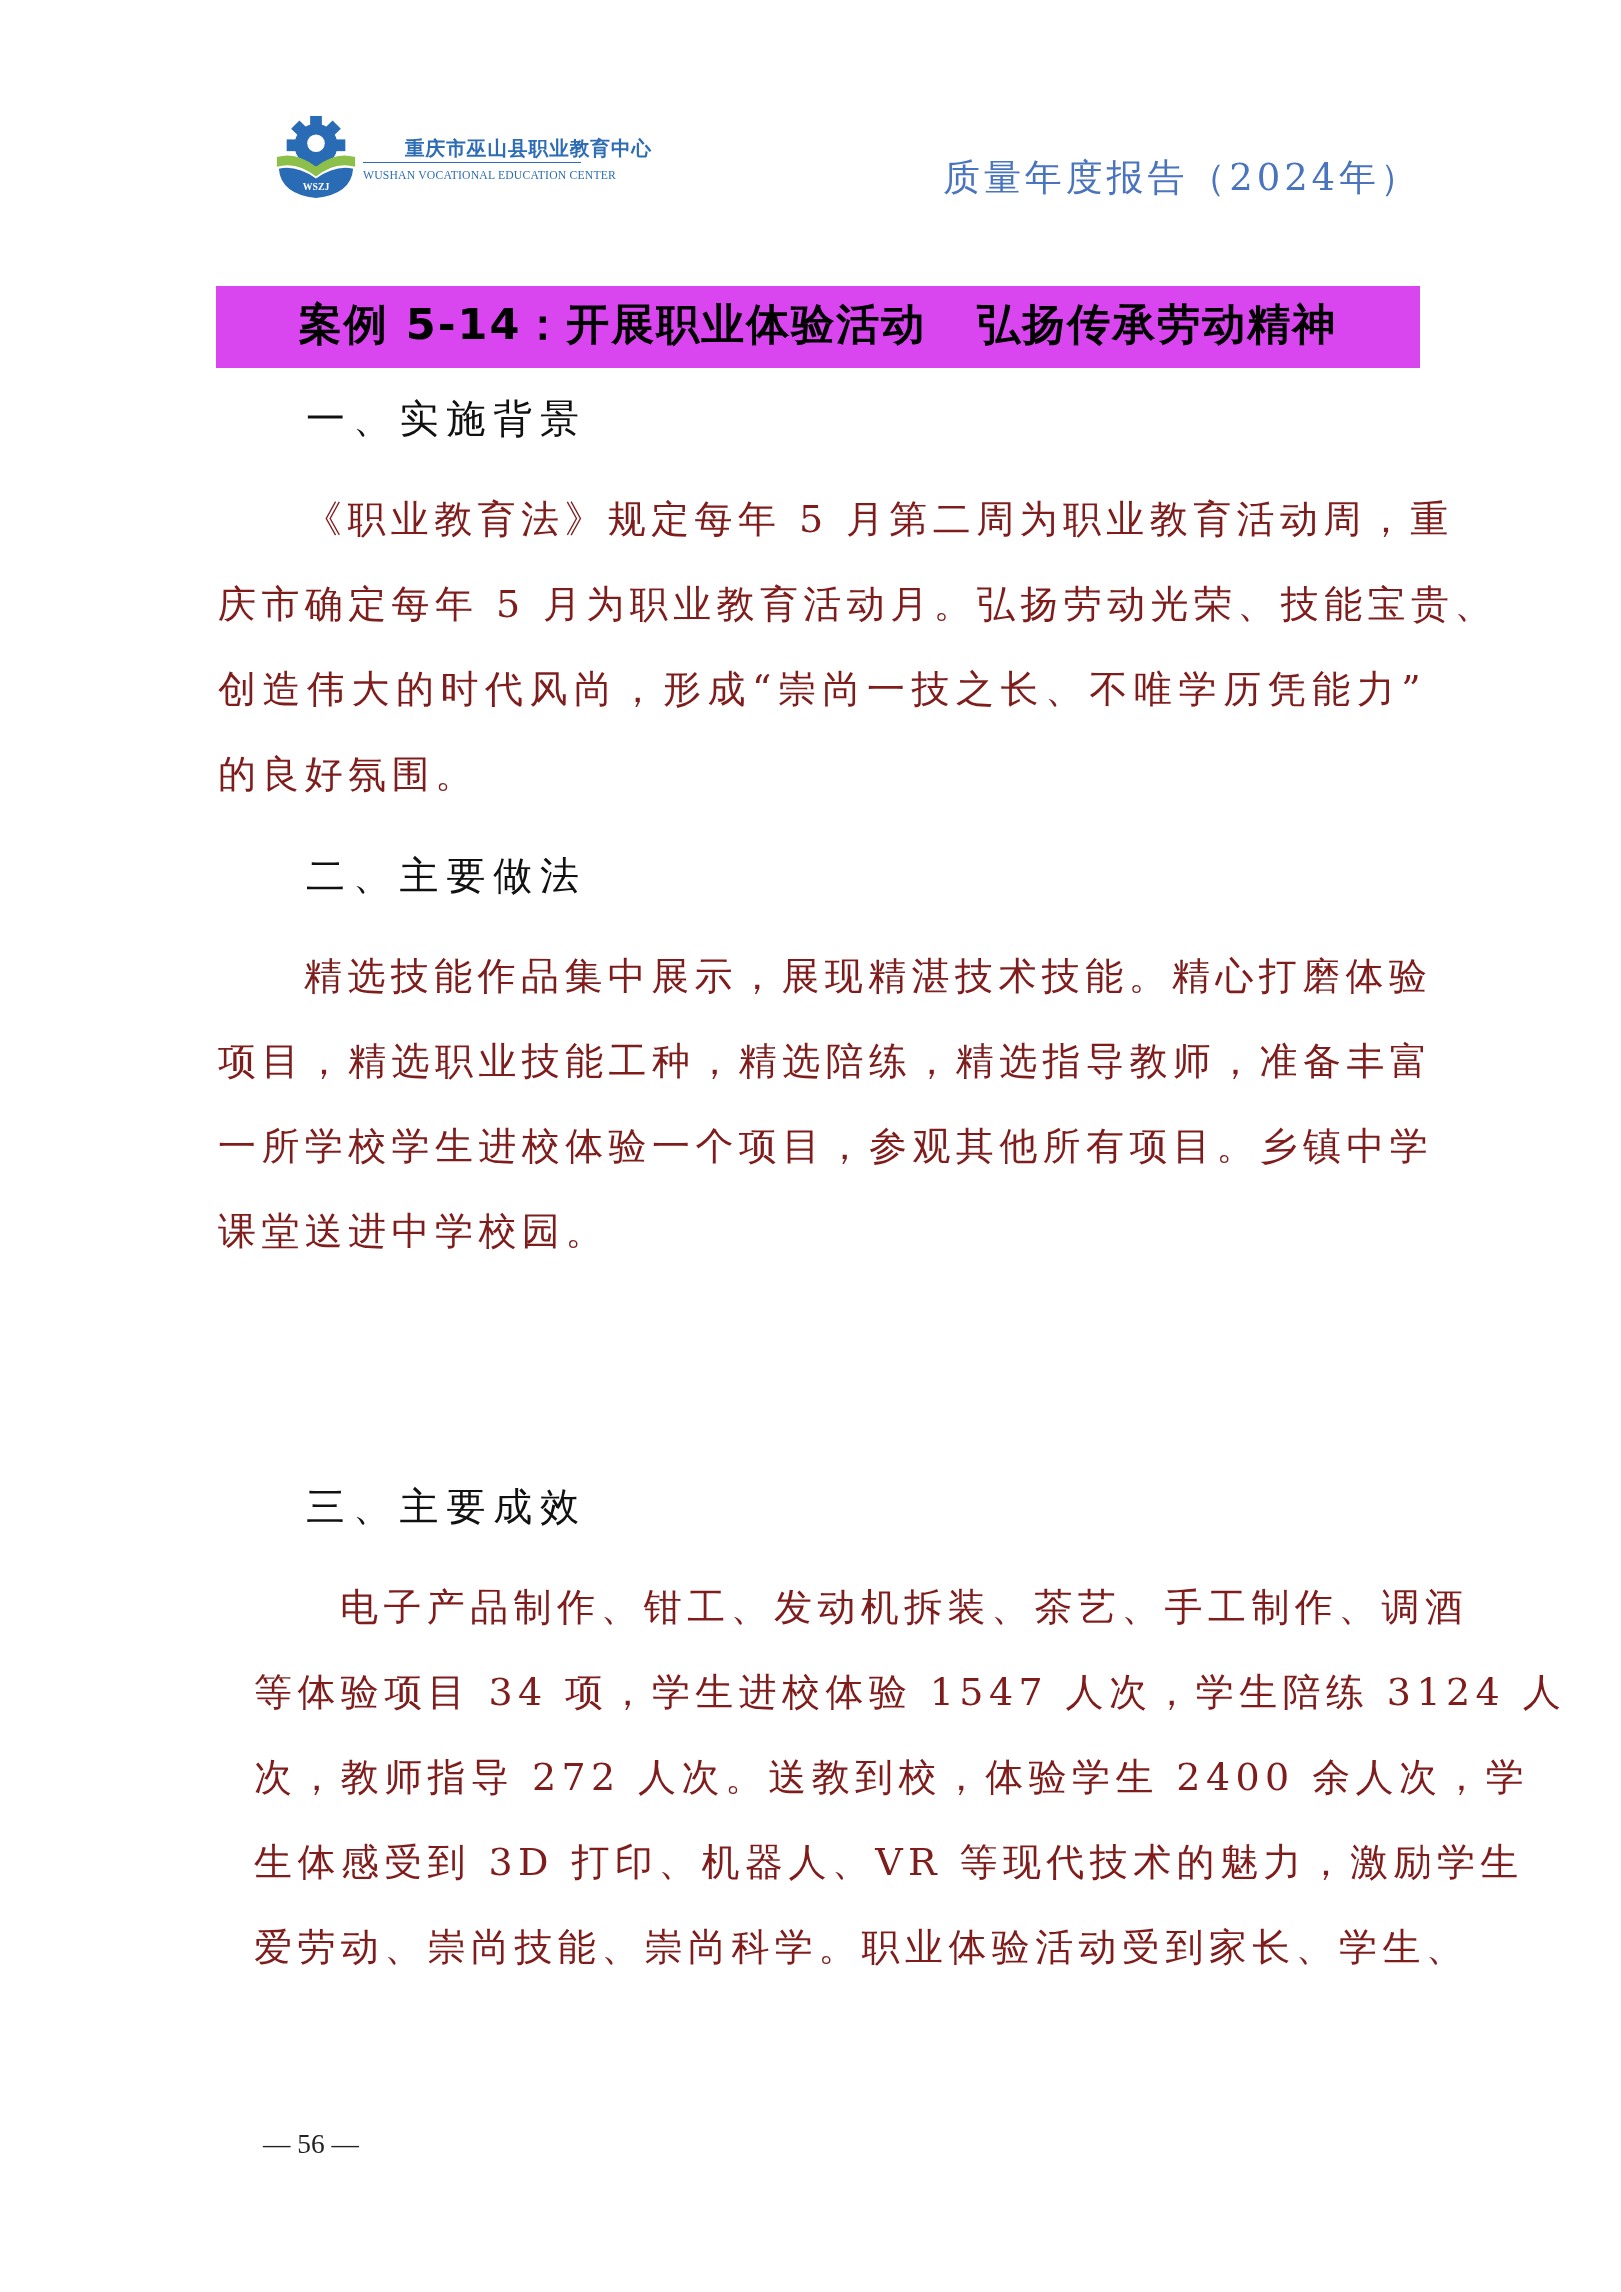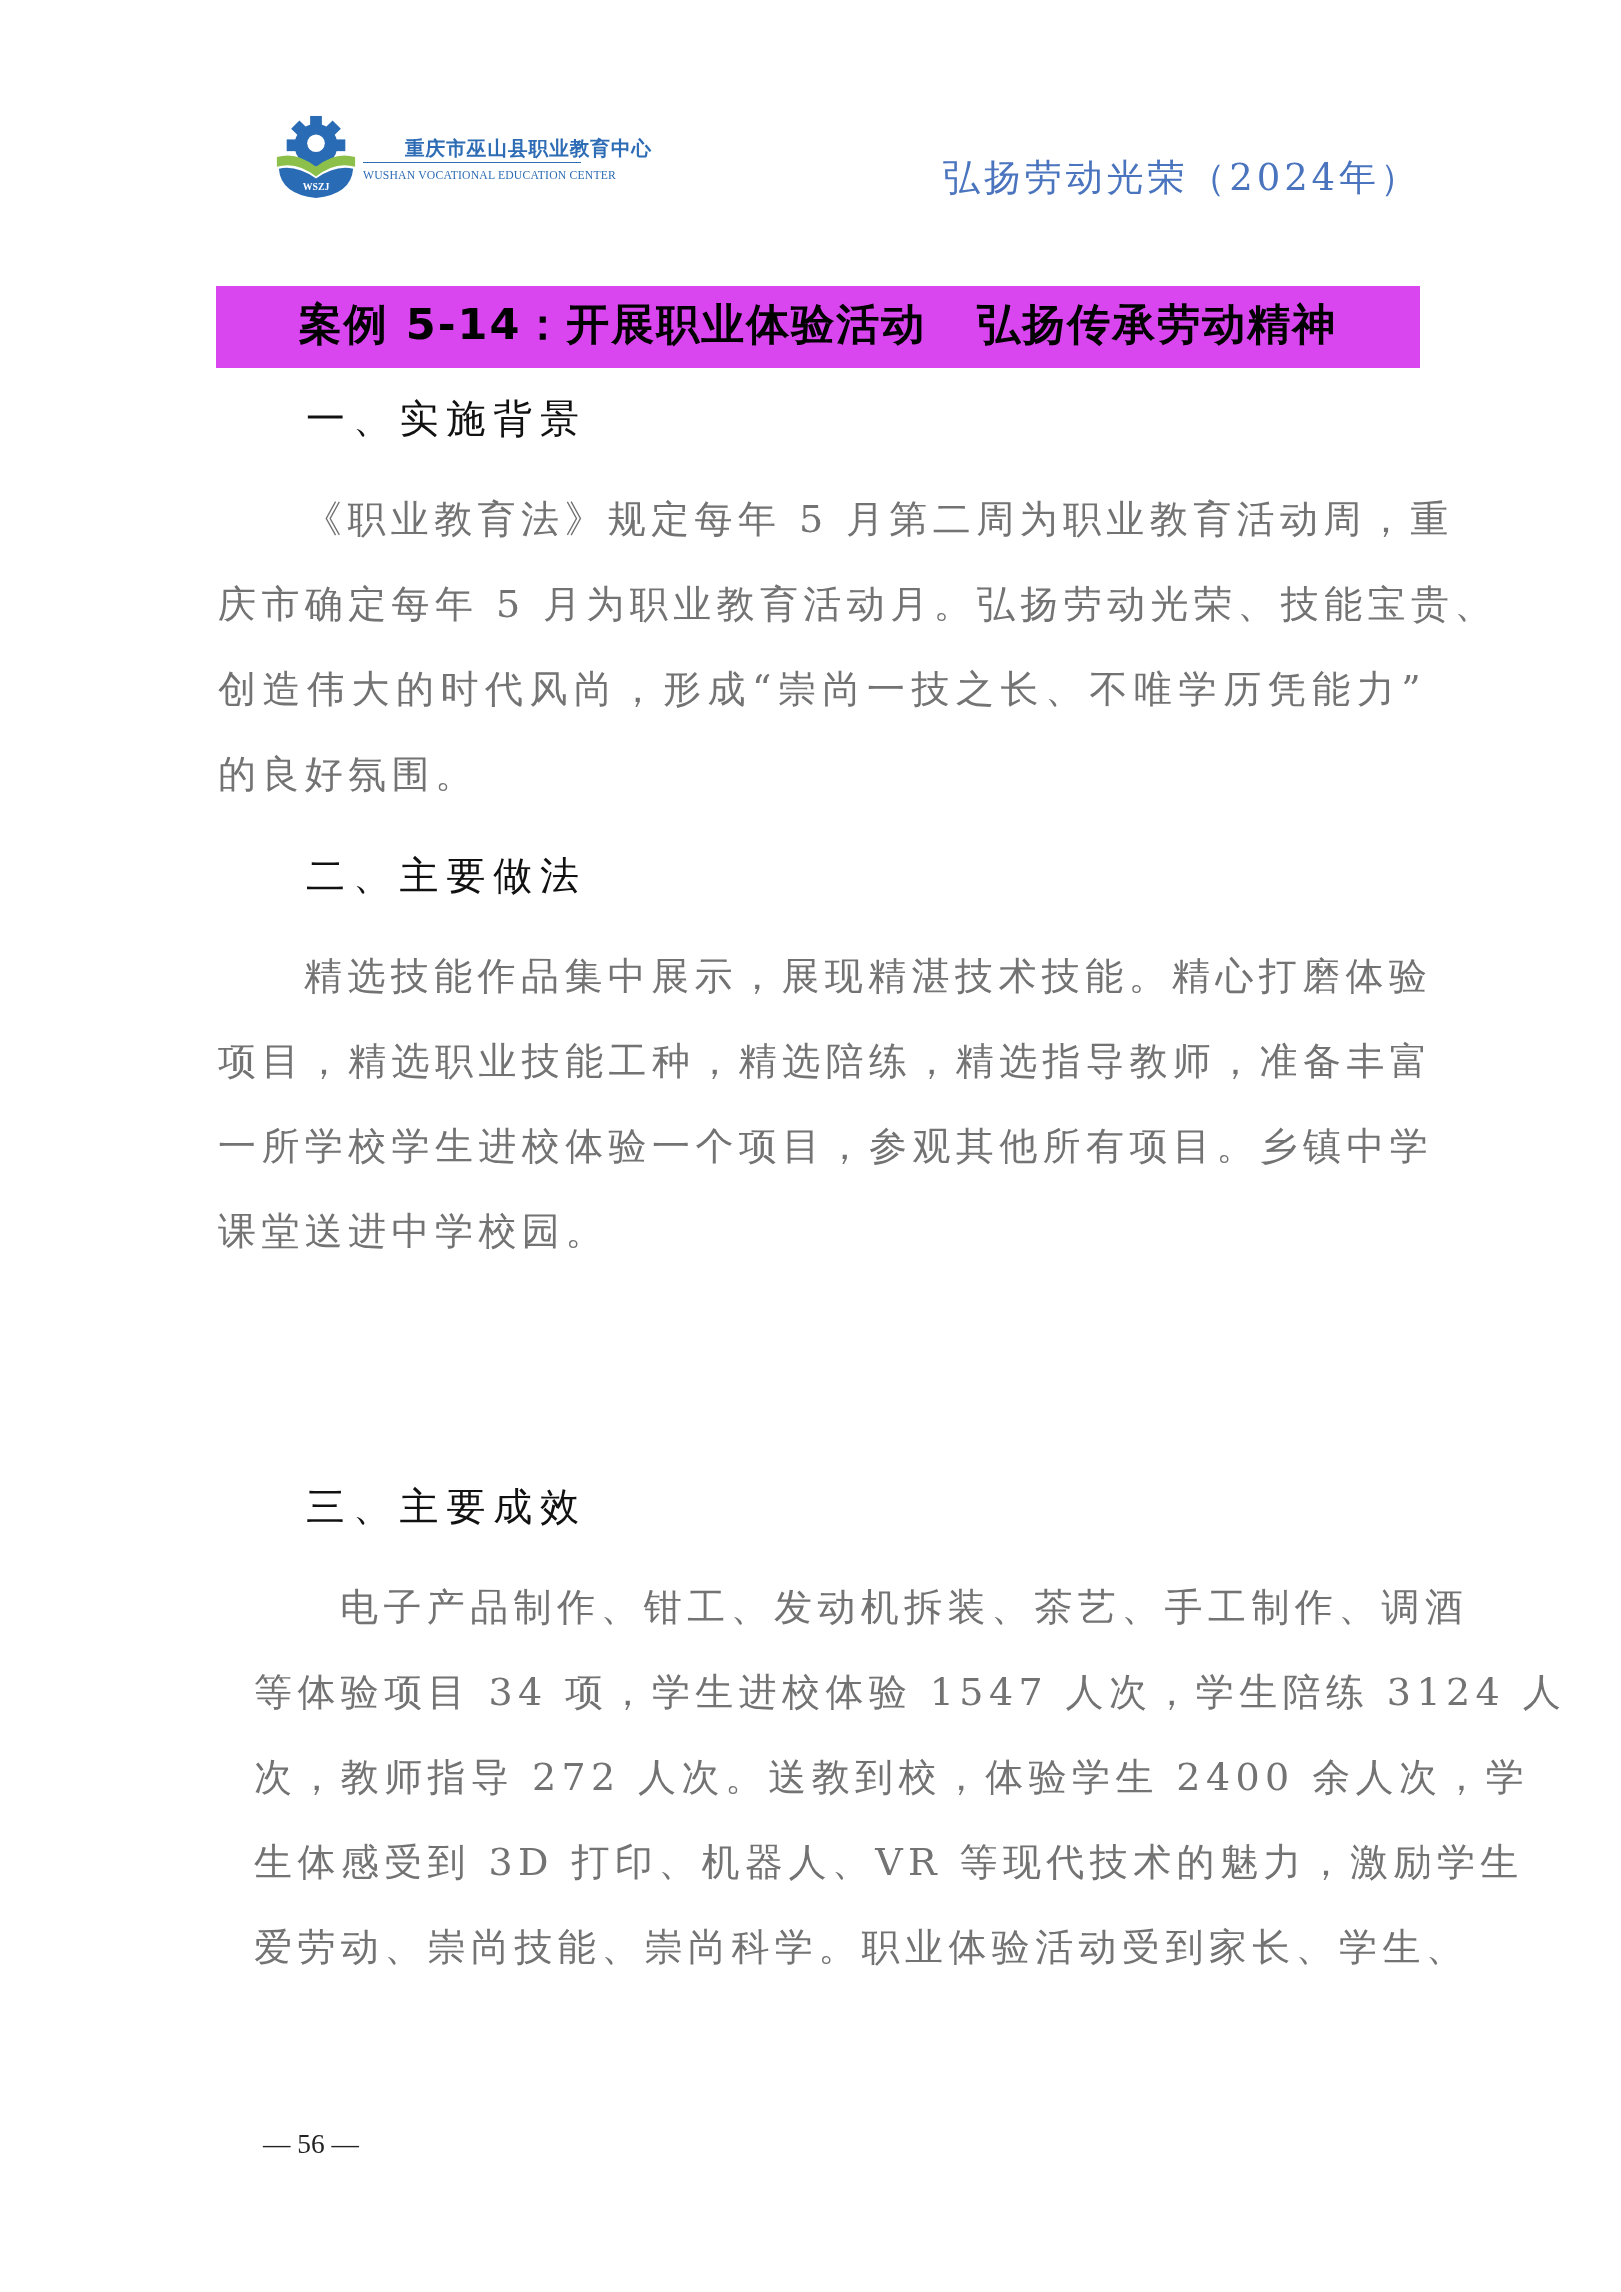--- a/index.html
+++ b/index.html
@@ -98,21 +98,21 @@
     }
     .para {
       position: absolute;
       left: 218px;
       width: 1208px;
       font-size: 38px;
       line-height: 85px;
       text-align: justify;
       text-align-last: left;
       letter-spacing: 5.4px;
-      color: #737373;
+      color: #7f1d1d;
       margin: 0;
     }
     .para .line {
       display: block;
       text-align: justify;
       text-align-last: justify;
       white-space: nowrap;
     }
     .para .line.last {
       text-align-last: left;
@@ -149,21 +149,21 @@
 
     <path d="M6 44 Q26 38 46 54 Q66 38 86 44 L86 54 Q66 48 46 64 Q26 48 6 54 Z" fill="#8cc04b"></path>
 
     <path d="M8 56 Q26 52 46 66 Q66 52 84 56 Q82 82 46 86 Q10 82 8 56 Z" fill="#2a6bb5"></path>
     <text x="46" y="78" text-anchor="middle" font-family="Liberation Serif, serif" font-size="10" font-weight="bold" fill="#ffffff">WSZJ</text>
   </svg>
 </div>
 <div class="org-name-cn">重庆市巫山县职业教育中心</div>
 <div class="org-rule"></div>
 <div class="org-name-en">WUSHAN  VOCATIONAL EDUCATION CENTER</div>
-<div class="report-title">弘扬劳动光荣（2024年）</div>
+<div class="report-title">质量年度报告（2024年）</div>
 
 <div class="case-band">
   <div class="case-title">案例 5-14：开展职业体验活动   弘扬传承劳动精神</div>
 </div>
 
 <div class="section-heading" style="top:392px;">一、实施背景</div>
 <div class="para" style="top:477px;">
   <span class="line indent">《职业教育法》规定每年 5 月第二周为职业教育活动周，重</span>
   <span class="line">庆市确定每年 5 月为职业教育活动月。弘扬劳动光荣、技能宝贵、</span>
   <span class="line">创造伟大的时代风尚，形成“崇尚一技之长、不唯学历凭能力”</span>

